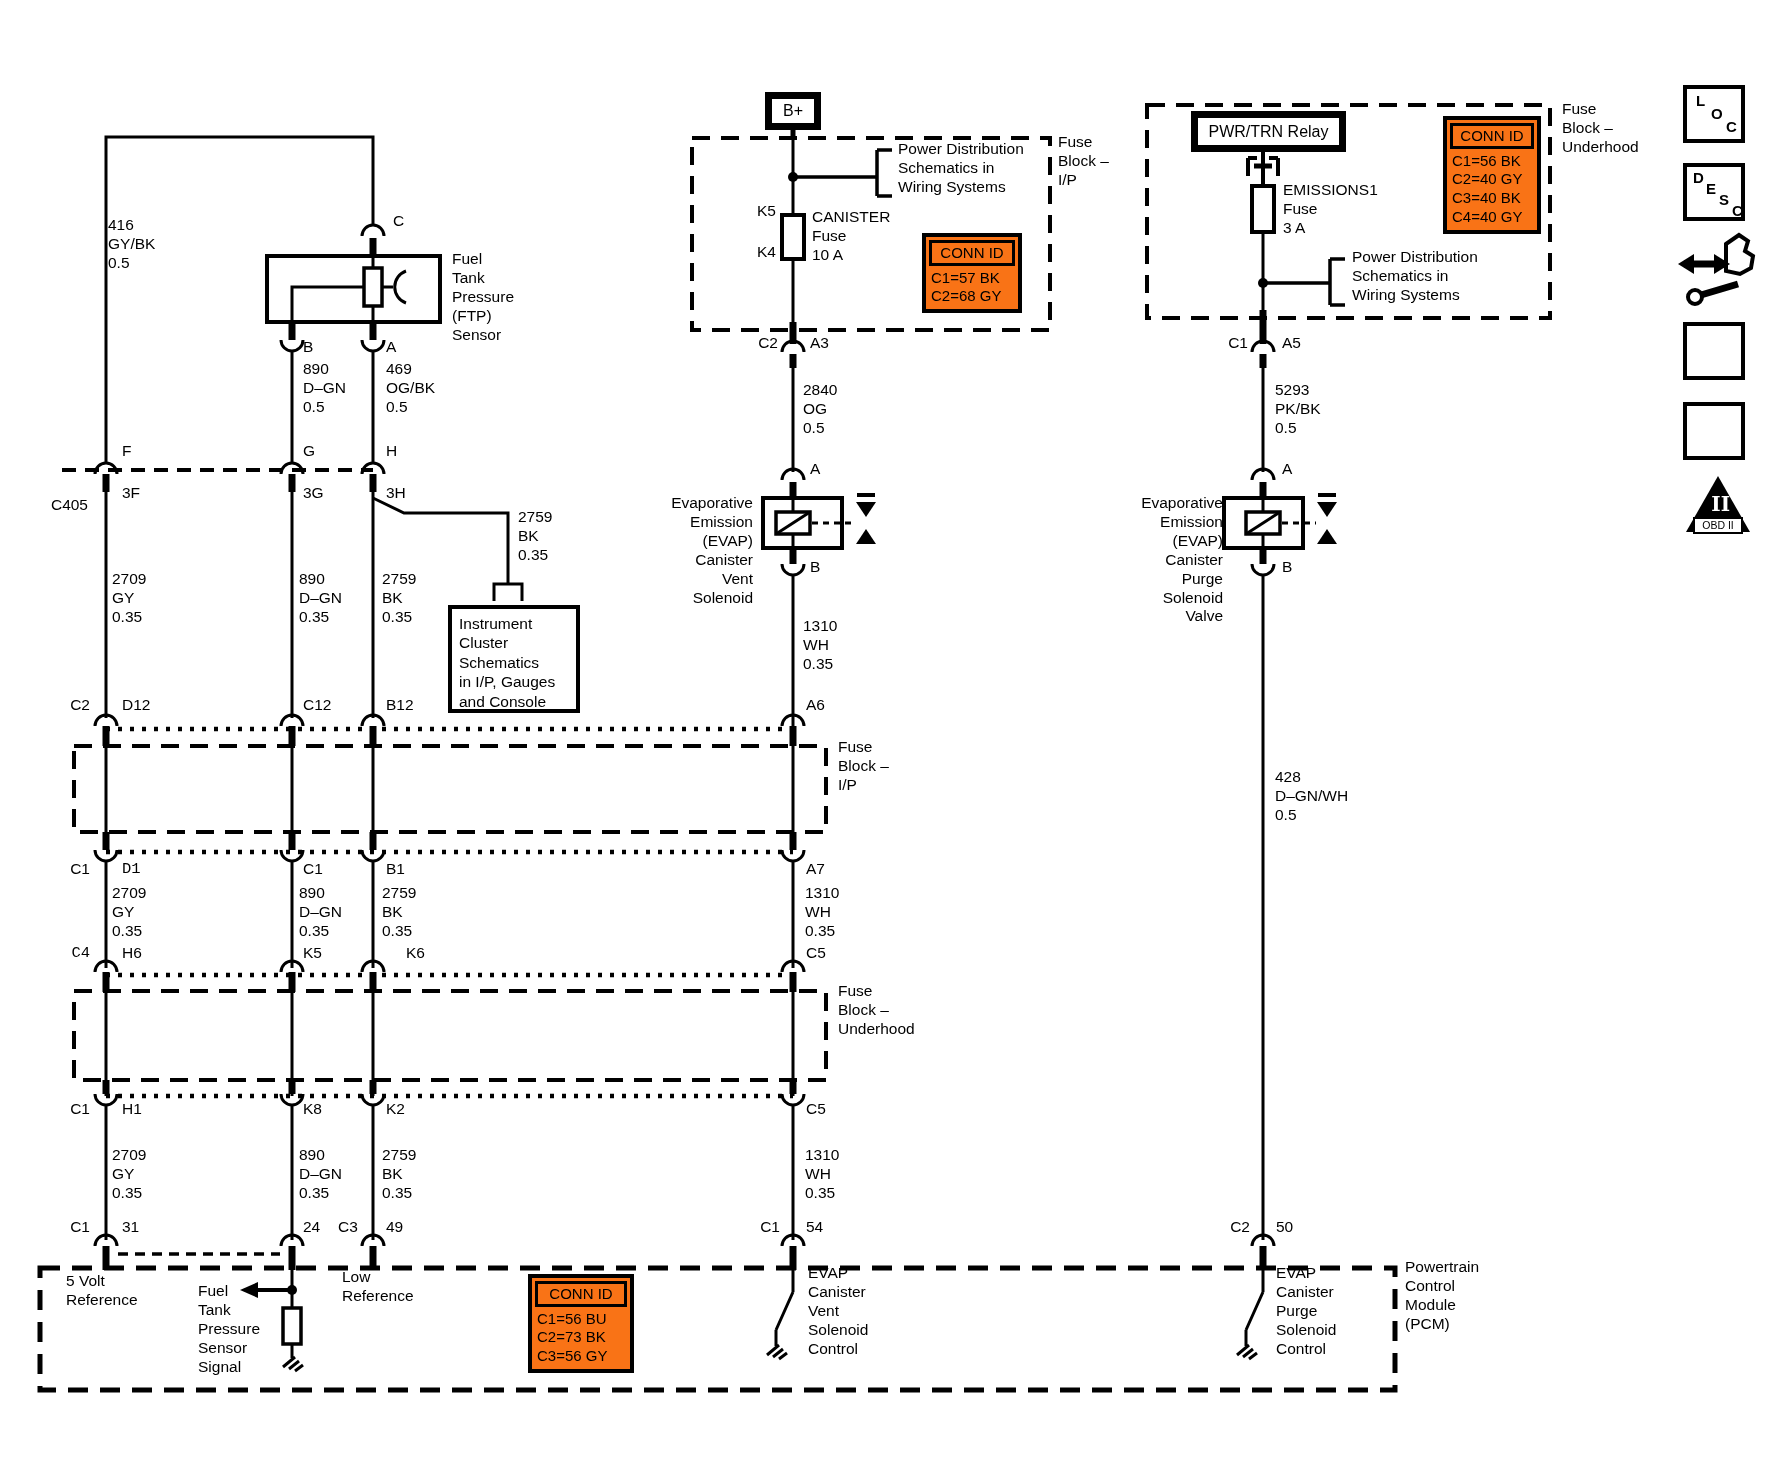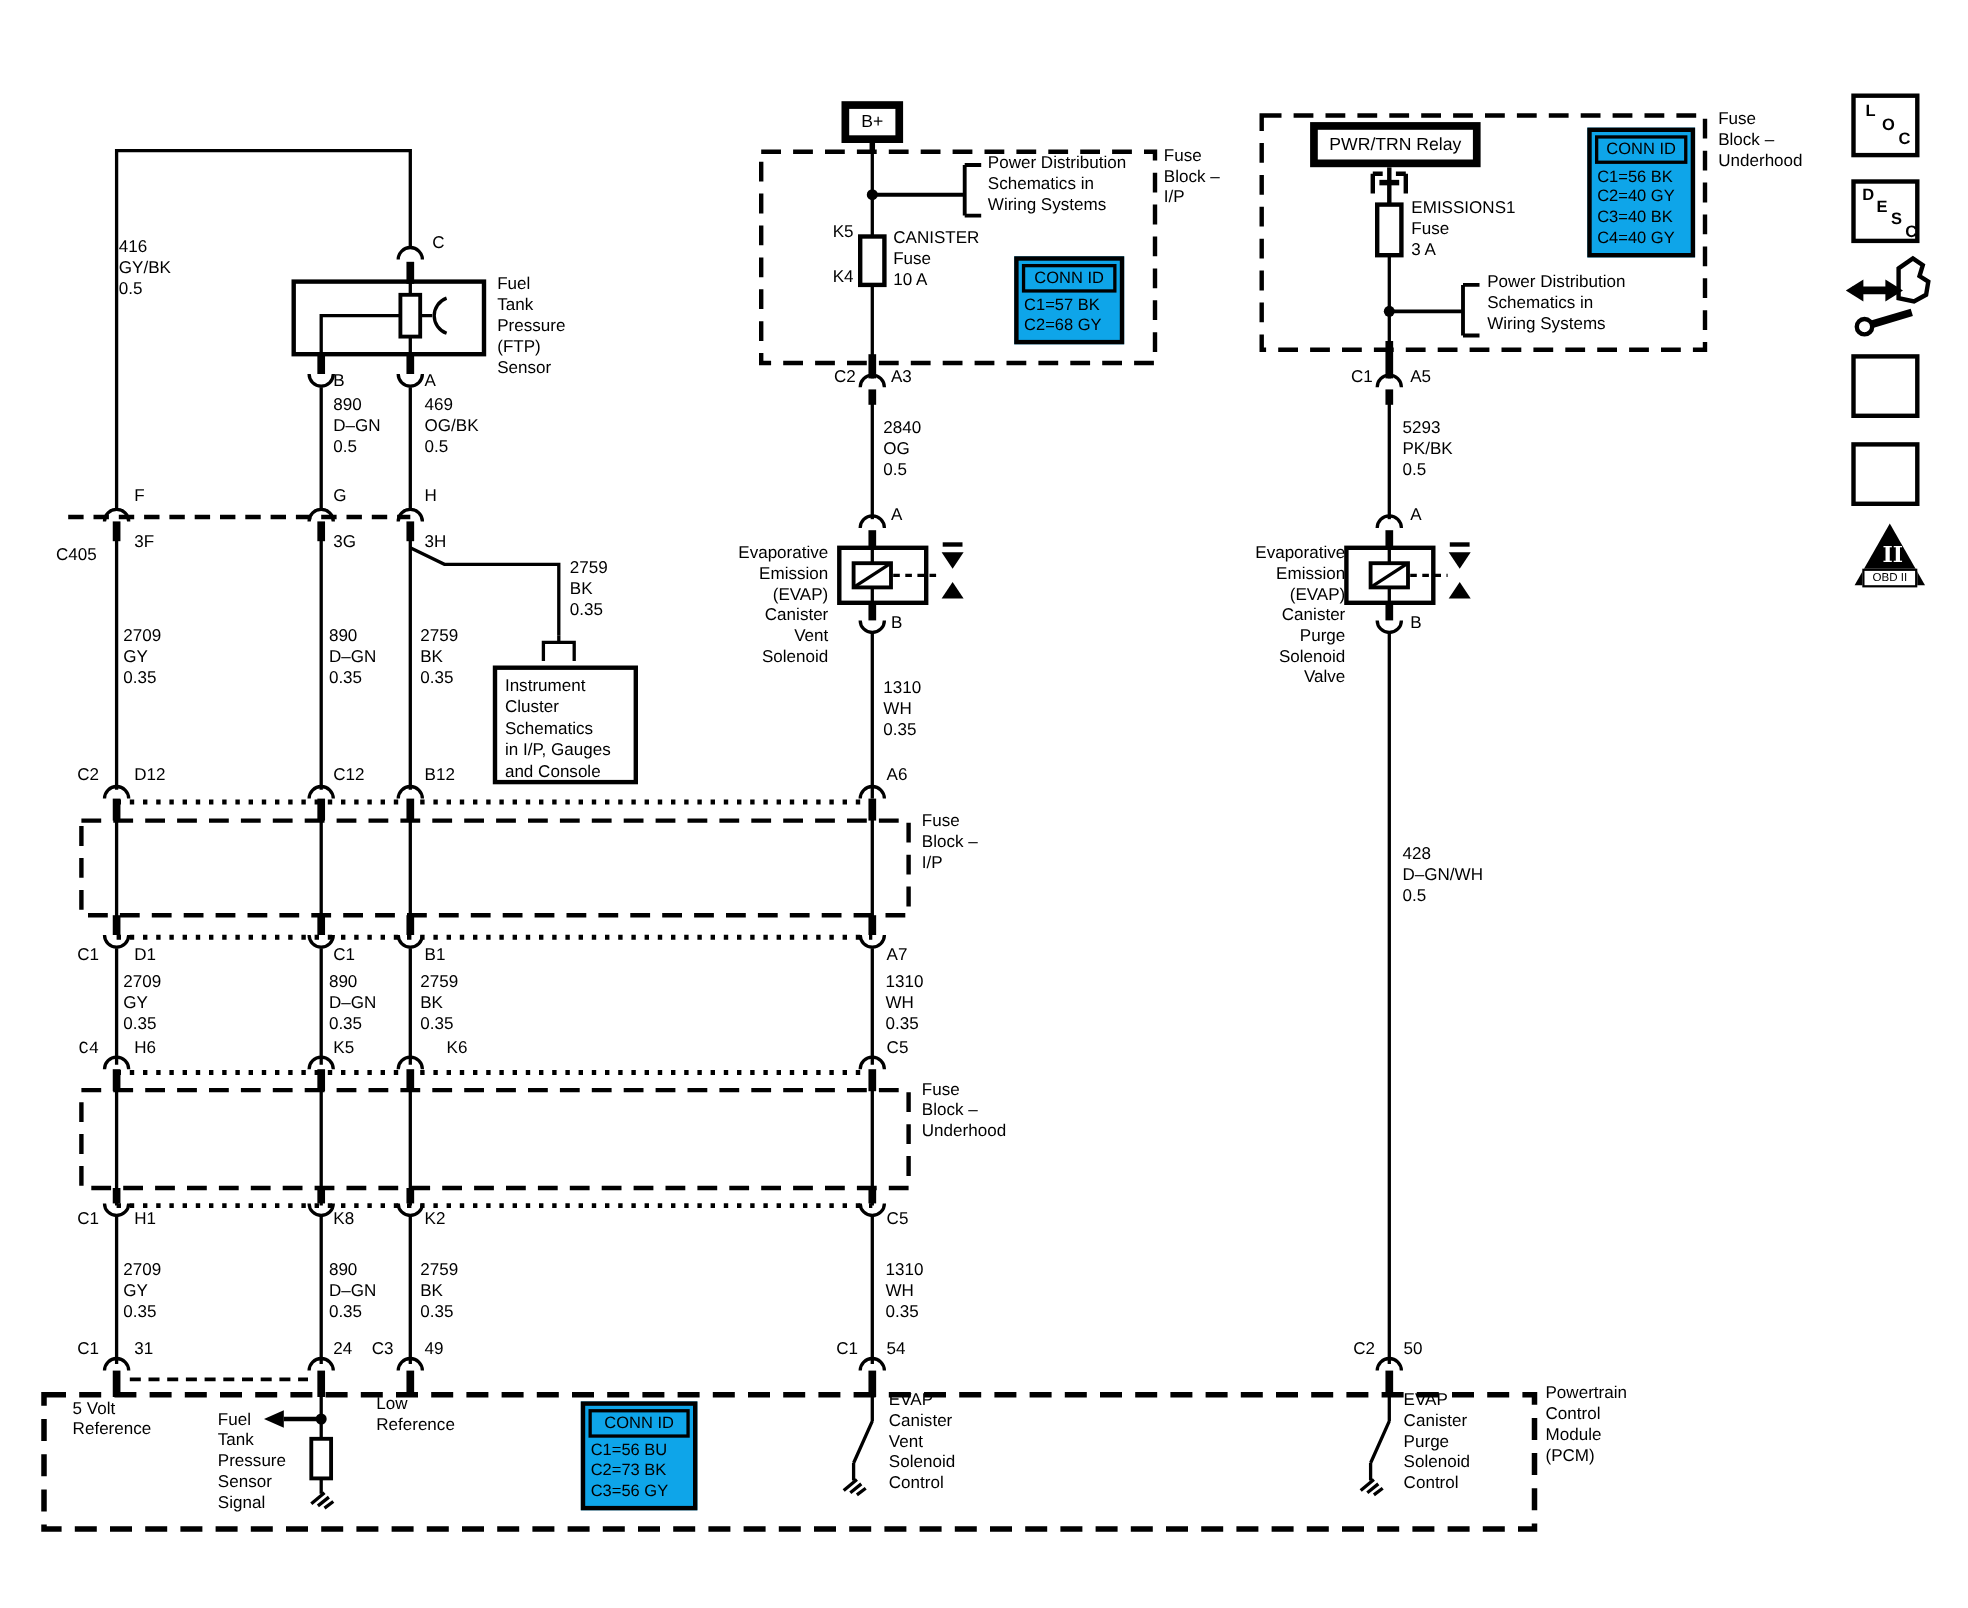--- a/index.html
+++ b/index.html
@@ -5,21 +5,21 @@
   html,body{margin:0;padding:0;background:#fff;}
   #canvas{position:relative;width:1789px;height:1462px;background:#fff;overflow:hidden;
           font-family:"Liberation Sans","DejaVu Sans",sans-serif;color:#000;}
   svg{position:absolute;left:0;top:0;}
   .lbl{position:absolute;white-space:pre-line;font-size:15.5px;line-height:1.22;color:#000;}
   .ra{text-align:right;}
   .boldbox{position:absolute;border:7px solid #000;background:#fff;display:flex;
            align-items:center;justify-content:center;font-size:16px;box-sizing:border-box;}
   .plainbox{position:absolute;border:4px solid #000;background:#fff;box-sizing:border-box;
             padding:5px 7px;white-space:pre-line;font-size:15.5px;line-height:1.25;}
-  .connid{position:absolute;border:4px solid #000;background:#0ea5e9;padding:3px;box-sizing:border-box;}
+  .connid{position:absolute;border:4px solid #000;background:#f97316;padding:3px;box-sizing:border-box;}
   .connid-hdr{border:3px solid #000;text-align:center;font-size:15px;padding:0 3px;line-height:1.3;}
   .connid-body{white-space:pre-line;padding:3px 2px 0 2px;font-size:15px;line-height:1.25;}
   .iconbox{position:absolute;border:4px solid #000;background:#fff;box-sizing:border-box;}
   .iconbox span{position:absolute;font-size:15px;font-weight:bold;}
   .obd-numeral{position:absolute;color:#fff;font-family:"DejaVu Serif","Liberation Serif",serif;
                font-weight:bold;font-size:20px;text-align:right;}
   .obd-label{position:absolute;background:#fff;border:2px solid #000;font-size:10.5px;
              text-align:center;line-height:1.25;box-sizing:border-box;}
 </style>
 </head>
@@ -262,21 +262,21 @@
 <div class="lbl ra" style="left:38px;top:696px;width:52px;">C2</div>
 <div class="lbl" style="left:122px;top:696px;">D12</div>
 <div class="lbl" style="left:303px;top:696px;">C12</div>
 <div class="lbl" style="left:386px;top:696px;">B12</div>
 <div class="lbl" style="left:806px;top:696px;">A6</div>
 <div class="lbl" style="left:838px;top:738px;">Fuse
 Block –
 I/P</div>
 
 <div class="lbl ra" style="left:38px;top:860px;width:52px;">C1</div>
-<div class="lbl" style="left:122px;top:860px;">D1</div>
+<div class="lbl" style="left:122px;top:860px;font-family:Liberation Mono, monospace;">D1</div>
 <div class="lbl" style="left:303px;top:860px;">C1</div>
 <div class="lbl" style="left:386px;top:860px;">B1</div>
 <div class="lbl" style="left:806px;top:860px;">A7</div>
 <div class="lbl" style="left:112px;top:884px;">2709
 GY
 0.35</div>
 <div class="lbl" style="left:299px;top:884px;">890
 D–GN
 0.35</div>
 <div class="lbl" style="left:382px;top:884px;">2759

